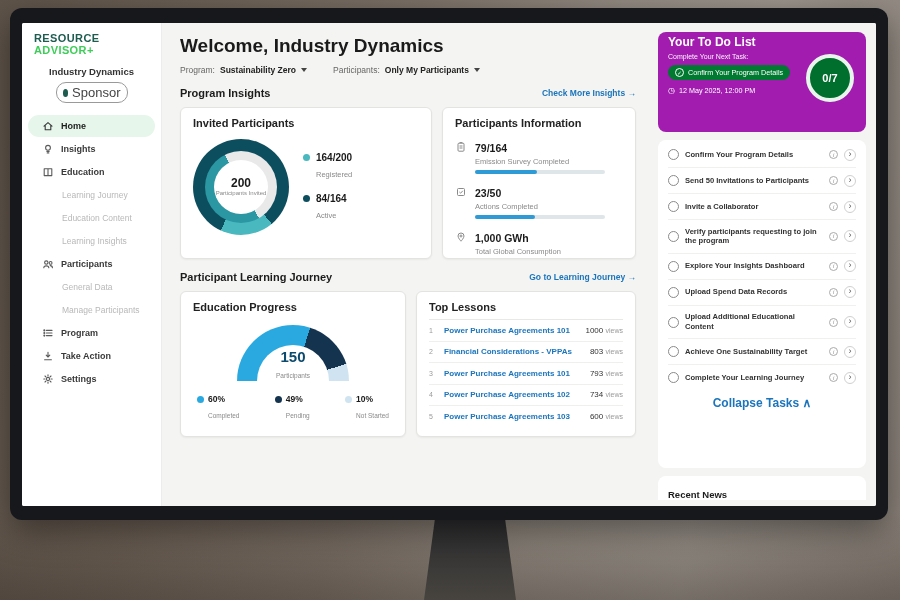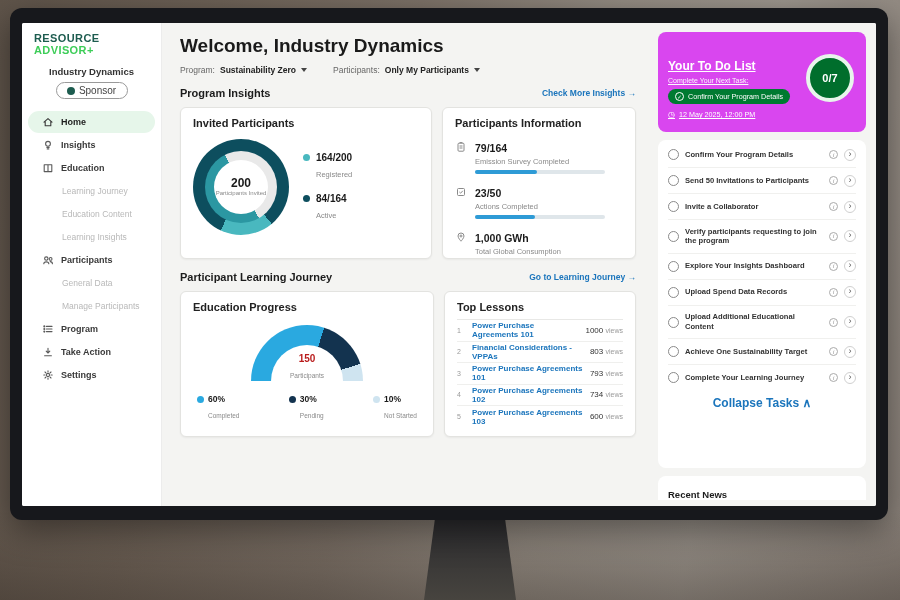--- a/index.html
+++ b/index.html
@@ -14,21 +14,21 @@
            background:linear-gradient(180deg,#2b2b2e,#47443f); clip-path:polygon(12% 0,88% 0,100% 100%,0 100%); }
   .screen { width:100%; height:100%; background:#fff; display:flex; overflow:hidden; border-radius:2px; }
 
   
   .sidebar { width:140px; flex-shrink:0; background:#fff; border-right:1px solid #ececec; padding-top:9px; }
   .logo { padding-left:12px; font-size:11px; font-weight:bold; letter-spacing:0.4px; }
   .logo .p1 { color:#1d5c4f; }
   .logo .p2 { color:#3dcd58; }
   .org { text-align:center; font-size:9.5px; font-weight:bold; color:#333; margin-top:10px; }
   .sponsor { display:flex; align-items:center; justify-content:center; gap:4px; width:72px; margin:5px auto 0;
-             border:1px solid #9a9a9a; border-radius:10px; padding:2px 6px; font-size:10px; color:#444; cursor:pointer; }
+             border:1px solid #9a9a9a; border-radius:10px; padding:2px 6px; font-size:13px; color:#444; cursor:pointer; }
   .sponsor-dot { width:8px; height:8px; border-radius:50%; background:#1d5c4f; display:inline-block; }
   .nav { margin-top:12px; }
   .nav-item { display:flex; align-items:center; gap:7px; height:22px; padding-left:14px; margin:1px 6px;
               font-size:9px; font-weight:bold; color:#3a3a3a; cursor:pointer; border-radius:12px; }
   .nav-item.sub { padding-left:34px; font-weight:normal; color:#b8b8b8; font-size:8.5px; }
   .nav-item.active { background:#e6f6ea; color:#1d1d1d; }
   .nicon { width:12px; height:12px; display:inline-flex; }
   .nicon svg { width:12px; height:12px; }
 
   
@@ -66,46 +66,46 @@
   .card-info { flex:1; height:152px; }
   .stat { display:flex; gap:8px; margin-top:9px; }
   .sicon { width:12px; height:12px; margin-top:1px; flex-shrink:0; }
   .sicon svg { width:12px; height:12px; }
   .stat b { font-size:10.5px; color:#1a1a1a; }
   .stat .slabel { font-size:7.5px; color:#8a8a8a; margin-top:1px; }
   .bar { width:130px; height:4px; background:#dfe6ea; border-radius:2px; margin-top:4px; }
   .bar-fill { height:4px; background:#2e9bd6; border-radius:2px; }
 
   
-  .card-edu { width:254px; height:146px; }
+  .card-edu { width:226px; height:146px; }
   .gauge { position:relative; width:112px; height:57px; margin:12px auto 0; overflow:hidden; }
   .gauge::before { content:''; position:absolute; left:0; top:0; width:112px; height:112px; border-radius:50%;
                    background:conic-gradient(from 270deg, #2aa9e0 0 30%, #13334f 30% 45%, #cfe4f0 45% 50%, transparent 50%); }
   .gauge-hole { position:absolute; left:20px; top:20px; width:72px; height:72px; border-radius:50%; background:#fff; }
   .gauge-text { position:absolute; left:0; right:0; bottom:0; text-align:center; }
-  .gauge-text b { font-size:10px; color:#b91c1c; display:block; line-height:1; }
+  .gauge-text b { font-size:15px; color:#0c4a6e; display:block; line-height:1; }
   .gauge-text span { font-size:6.5px; color:#8a8a8a; }
   .gauge-legend { display:flex; justify-content:space-between; margin-top:12px; padding:0 4px; }
   .glegend-item { display:flex; gap:4px; align-items:flex-start; }
   .glegend-item b { font-size:8.5px; color:#1a1a1a; display:block; }
   .glegend-item span { font-size:6.5px; color:#8a8a8a; }
 
   
   .card-lessons { flex:1; height:146px; padding:9px 12px 4px; }
   .lessons-title { border-bottom:1px solid #e8e8e6; padding-bottom:6px; }
   .lesson-row { display:flex; align-items:center; gap:6px; height:21.5px; border-bottom:1px solid #efefed; }
   .lesson-row:last-child { border-bottom:none; }
   .lesson-rank { font-size:7px; color:#9a9a9a; width:9px; }
   .lesson-title { flex:1; font-size:8px; font-weight:bold; color:#1b75bc; cursor:pointer; }
   .lesson-views { font-size:8px; color:#333; }
   .lesson-views span { color:#9a9a9a; font-size:7px; }
 
   
   .rightpanel { width:228px; flex-shrink:0; background:#f4f4f2; padding:9px 10px 6px; display:flex; flex-direction:column; }
-  .todo-head { position:relative; background:#d946ef; border-radius:8px; padding:27px 10px; color:#fff; height:100px; flex-shrink:0;text-decoration:underline; }
+  .todo-head { position:relative; background:#a21caf; border-radius:8px; padding:3px 10px; color:#fff; height:100px; flex-shrink:0; }
   .todo-head h2 { font-size:12px; font-weight:bold; }
   .todo-sub { font-size:7px; margin-top:4px; opacity:0.95; }
   .todo-pill { display:inline-flex; align-items:center; gap:4px; background:#007a31; border-radius:9px;
                padding:3px 7px; font-size:7.2px; margin-top:5px; max-width:140px; }
   .pill-check { width:9px; height:9px; border:1px solid #fff; border-radius:50%; display:inline-flex;
                 align-items:center; justify-content:center; font-size:5.5px; flex-shrink:0; }
   .todo-time { display:flex; align-items:center; gap:4px; font-size:7.2px; margin-top:6px; }
   .clock-glyph { font-size:8px; }
   .todo-ring { position:absolute; right:12px; top:22px; width:48px; height:48px; border-radius:50%;
                background:#006e2c; border:4px solid #e8f5ec; display:flex; align-items:center; justify-content:center; }
@@ -339,21 +339,21 @@
                 <span>Participants</span>
               </div>
             </div>
             <div class="gauge-legend">
               <div class="glegend-item">
                 <span class="dot" style="background-color: rgb(42, 169, 224);"></span>
                 <div><b>60%</b><span>Completed</span></div>
               </div>
               <div class="glegend-item">
                 <span class="dot" style="background-color: rgb(19, 51, 79);"></span>
-                <div><b>30%</b><span>Pending</span></div>
+                <div><b>49%</b><span>Pending</span></div>
               </div>
               <div class="glegend-item">
                 <span class="dot" style="background-color: rgb(207, 228, 240);"></span>
                 <div><b>10%</b><span>Not Started</span></div>
               </div>
             </div>
           </section>
 
           <section class="card card-lessons">
             <div class="card-title lessons-title">Top Lessons</div>

